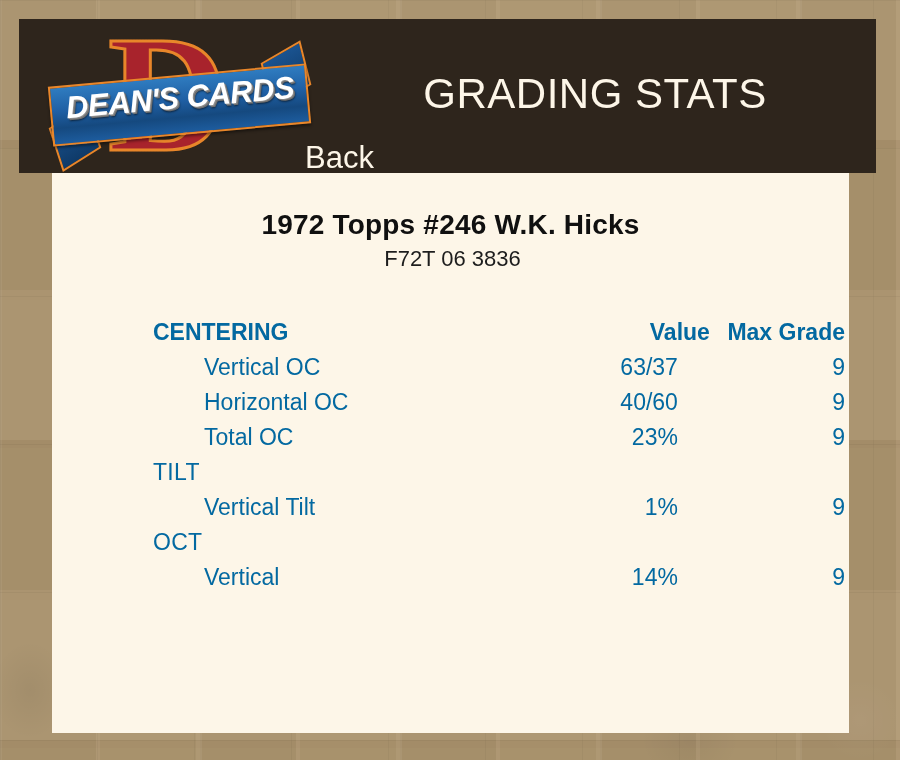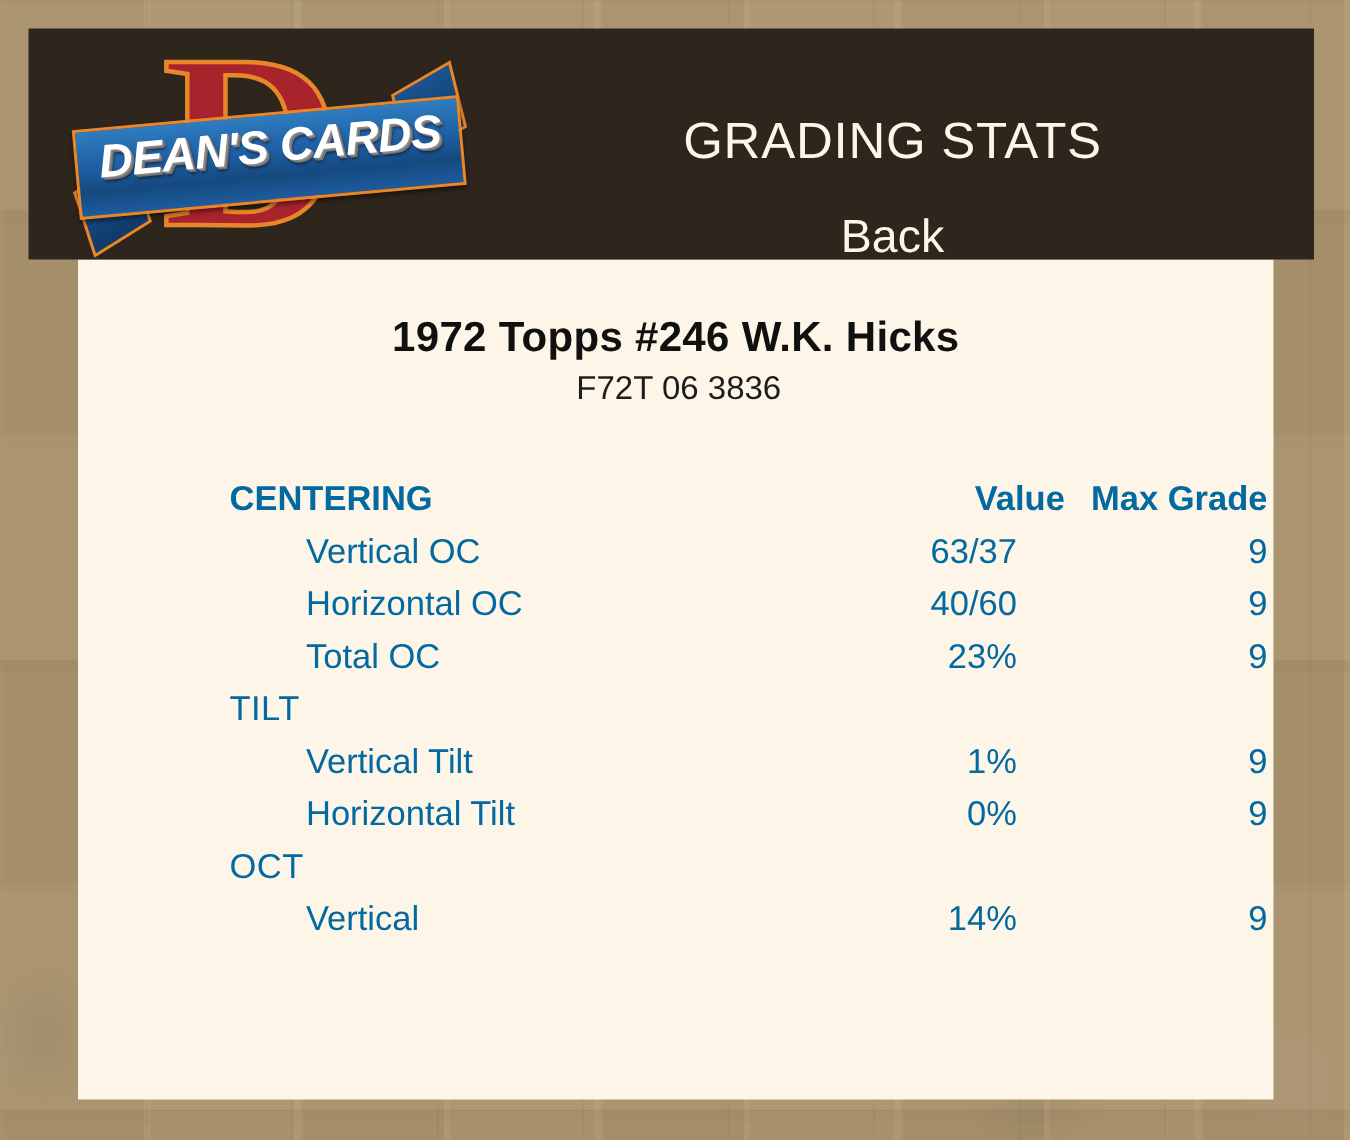--- a/index.html
+++ b/index.html
@@ -124,30 +124,30 @@
   }
 
   
   #header-title {
     position: absolute;
     left: 286px;
     top: 52px;
     width: 580px;
     text-align: center;
     color: #fdf6e8;
-    font-size: 34px;
+    font-size: 42px;
     line-height: 46px;
     letter-spacing: .5px;
   }
   #header-subtitle {
     position: absolute;
     left: 286px;
     top: 122px;
     width: 580px;
-    text-align: center;
+    text-align: left;
     color: #fdf6e8;
     font-size: 31px;
     line-height: 34px;
   }
 
   
   #content-panel {
     position: absolute;
     left: 52px;
     top: 173px;
@@ -262,25 +262,20 @@
         <tr class="section-row">
           <td class="col-label">TILT</td>
           <td class="col-value"></td>
           <td class="col-grade"></td>
         </tr>
         <tr class="stat-row">
           <td class="col-label">Vertical Tilt</td>
           <td class="col-value">1%</td>
           <td class="col-grade">9</td>
         </tr>
-        <tr class="stat-row">
-          <td class="col-label">Horizontal Tilt</td>
-          <td class="col-value">0%</td>
-          <td class="col-grade">9</td>
-        </tr>
         <tr class="section-row">
           <td class="col-label">OCT</td>
           <td class="col-value"></td>
           <td class="col-grade"></td>
         </tr>
         <tr class="stat-row">
           <td class="col-label">Vertical</td>
           <td class="col-value">14%</td>
           <td class="col-grade">9</td>
         </tr>

